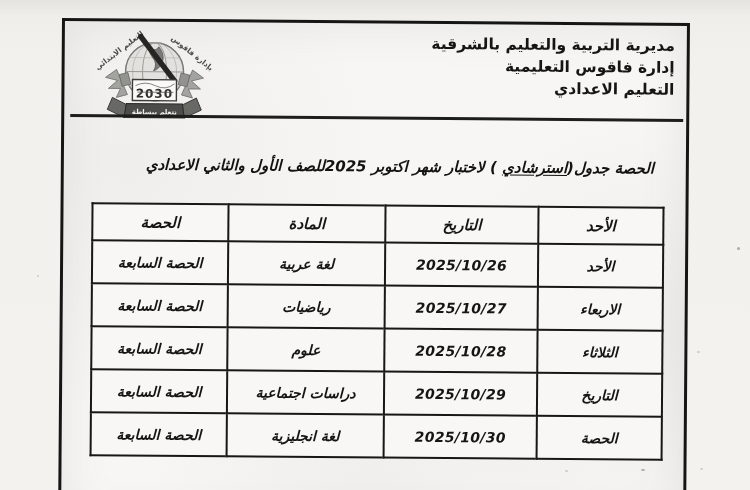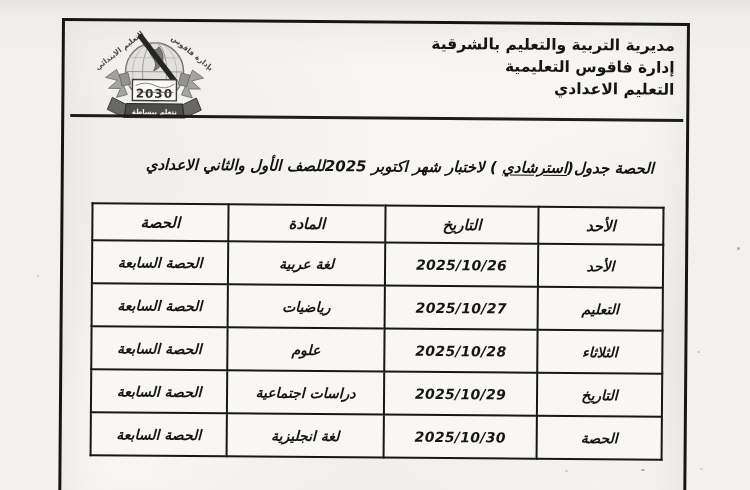--- a/index.html
+++ b/index.html
@@ -116,21 +116,21 @@
       </tr>
     </thead>
     <tbody>
       <tr>
         <td class="day">الأحد</td>
         <td class="date">2025/10/26</td>
         <td class="subj">لغة عربية</td>
         <td class="period">الحصة السابعة</td>
       </tr>
       <tr>
-        <td class="day">التعليم</td>
+        <td class="day">الاربعاء</td>
         <td class="date">2025/10/27</td>
         <td class="subj">رياضيات</td>
         <td class="period">الحصة السابعة</td>
       </tr>
       <tr>
         <td class="day">الثلاثاء</td>
         <td class="date">2025/10/28</td>
         <td class="subj">علوم</td>
         <td class="period">الحصة السابعة</td>
       </tr>

